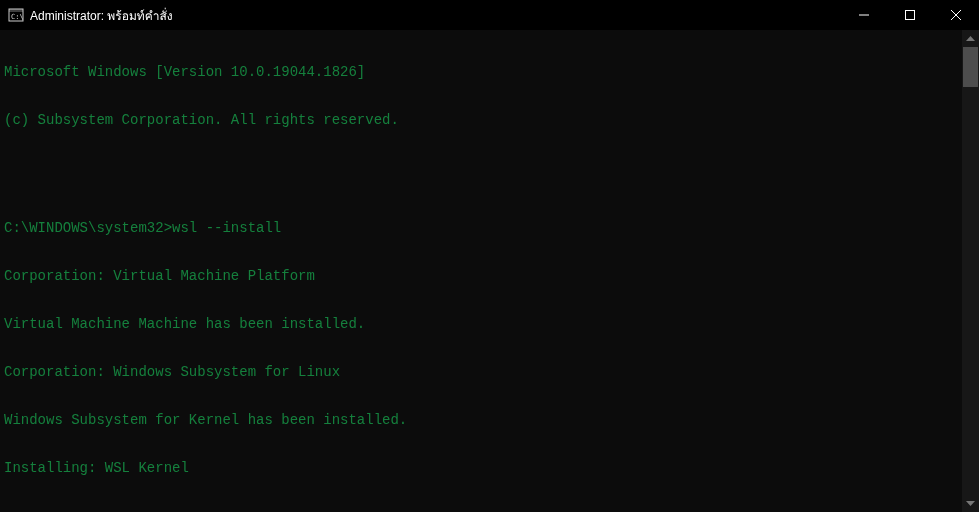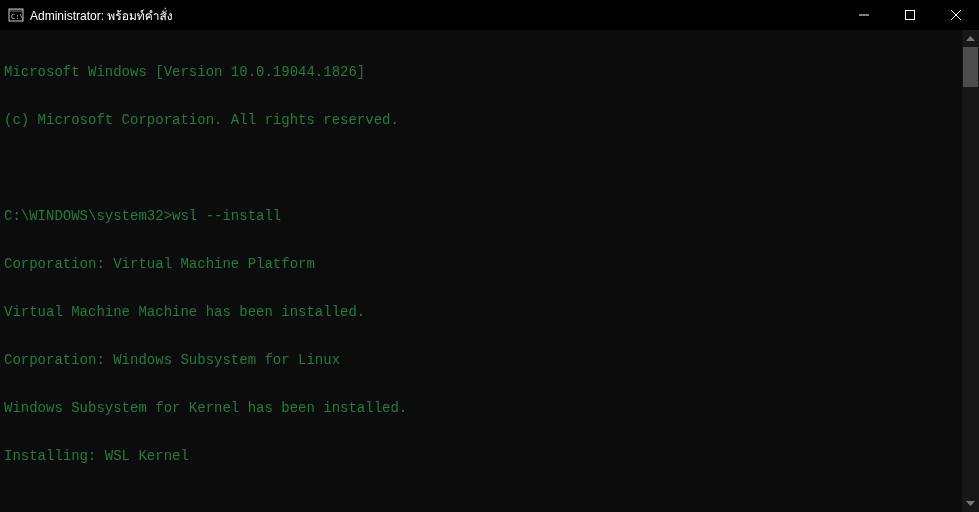--- a/index.html
+++ b/index.html
@@ -56,21 +56,21 @@
   .terminal {
     flex: 1;
     padding: 2px 4px;
     color: #15803d;
     font-size: 14px;
     line-height: 16px;
     white-space: pre;
     font-family: Consolas, 'Courier New', monospace;
   }
   .line { white-space: pre; }
-  .prompt-line { display: flex; }
+  .prompt-line { display: flex; margin-top: 12px; }
   .prompt-path { }
   .cmd { }
   .scrollbar {
     width: 17px;
     background: #171717;
     position: relative;
   }
   .scroll-arrow {
     width: 17px;
     height: 17px;
@@ -121,21 +121,21 @@
           <line x1="0" y1="0" x2="10" y2="10" stroke="#fff" stroke-width="1"></line>
           <line x1="10" y1="0" x2="0" y2="10" stroke="#fff" stroke-width="1"></line>
         </svg>
     </div>
   </div>
 </div>
 
 <div class="terminal-area">
   <div class="terminal">
     <div class="line">Microsoft Windows [Version 10.0.19044.1826]</div>
-    <div class="line">(c) Microsoft Corporation. All rights reserved.</div>
+    <div class="line">(c) Subsystem Corporation. All rights reserved.</div>
     <div class="line">&nbsp;</div>
     <div class="prompt-line"><span class="prompt-path">C:\WINDOWS\system32&gt;</span><span class="cmd">wsl --install</span></div>
     <div class="line">Corporation: Virtual Machine Platform</div>
     <div class="line">Virtual Machine Machine has been installed.</div>
     <div class="line">Corporation: Windows Subsystem for Linux</div>
     <div class="line">Windows Subsystem for Kernel has been installed.</div>
     <div class="line">Installing: WSL Kernel</div>
     
     
     

